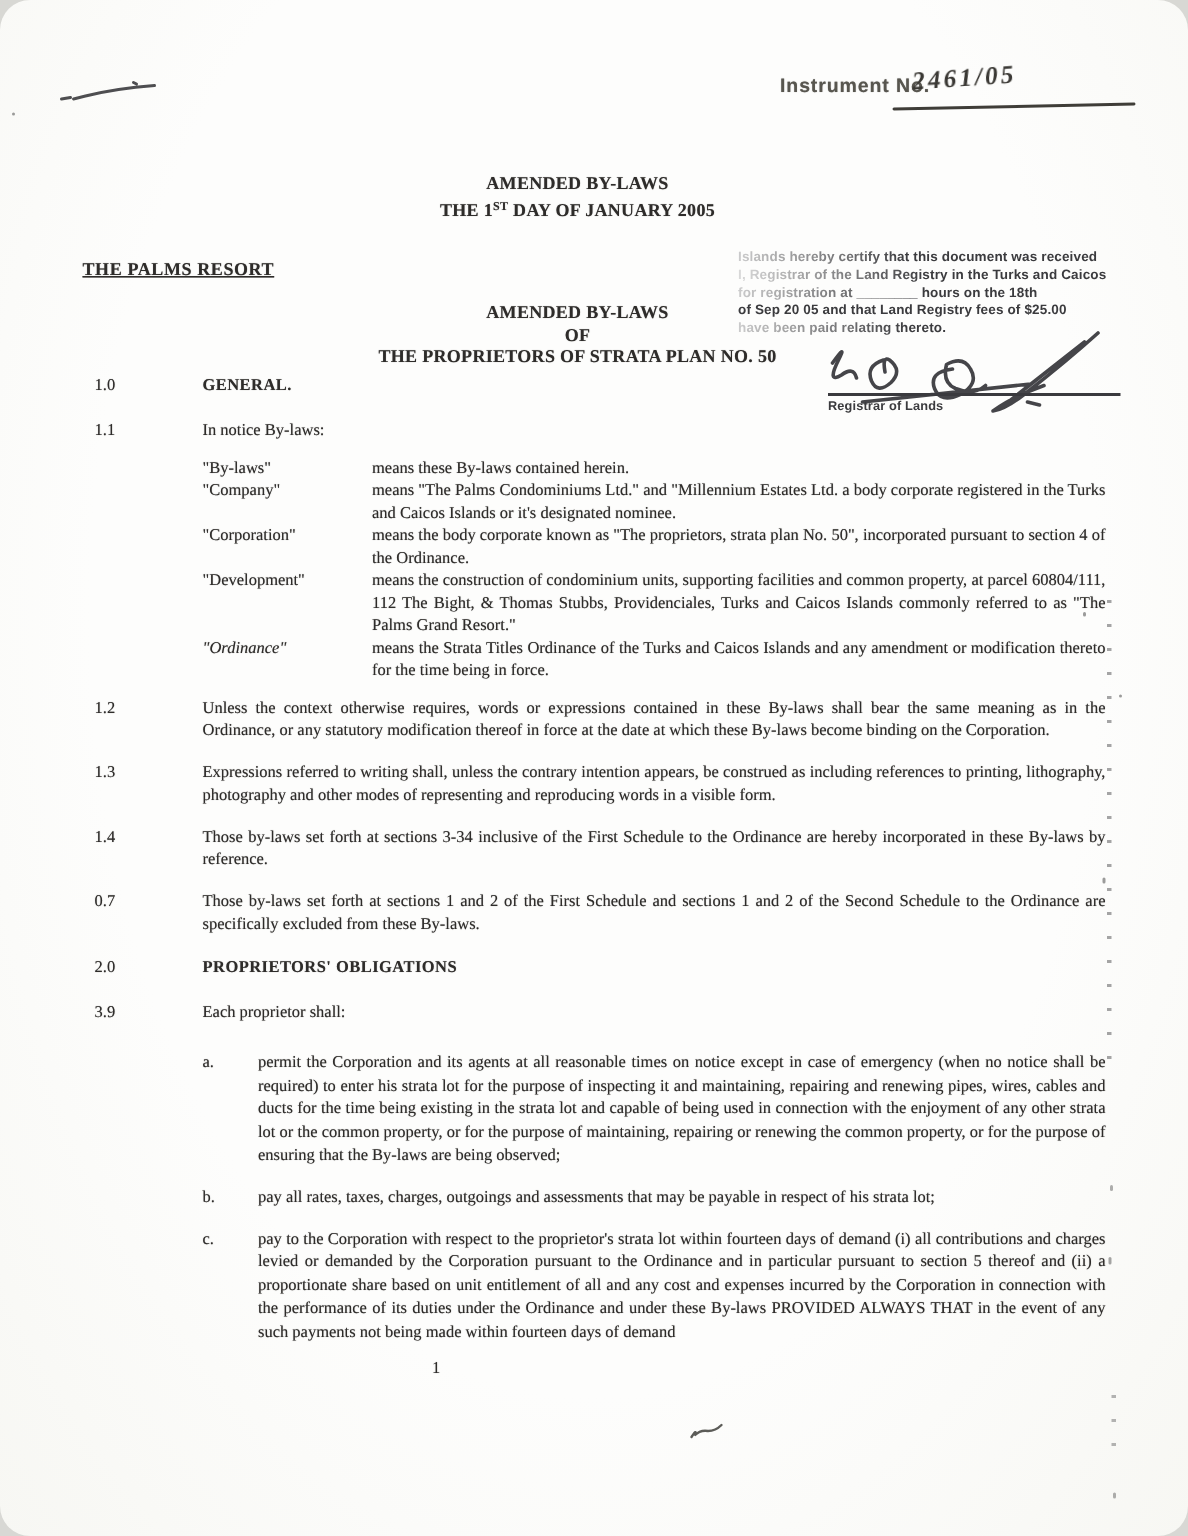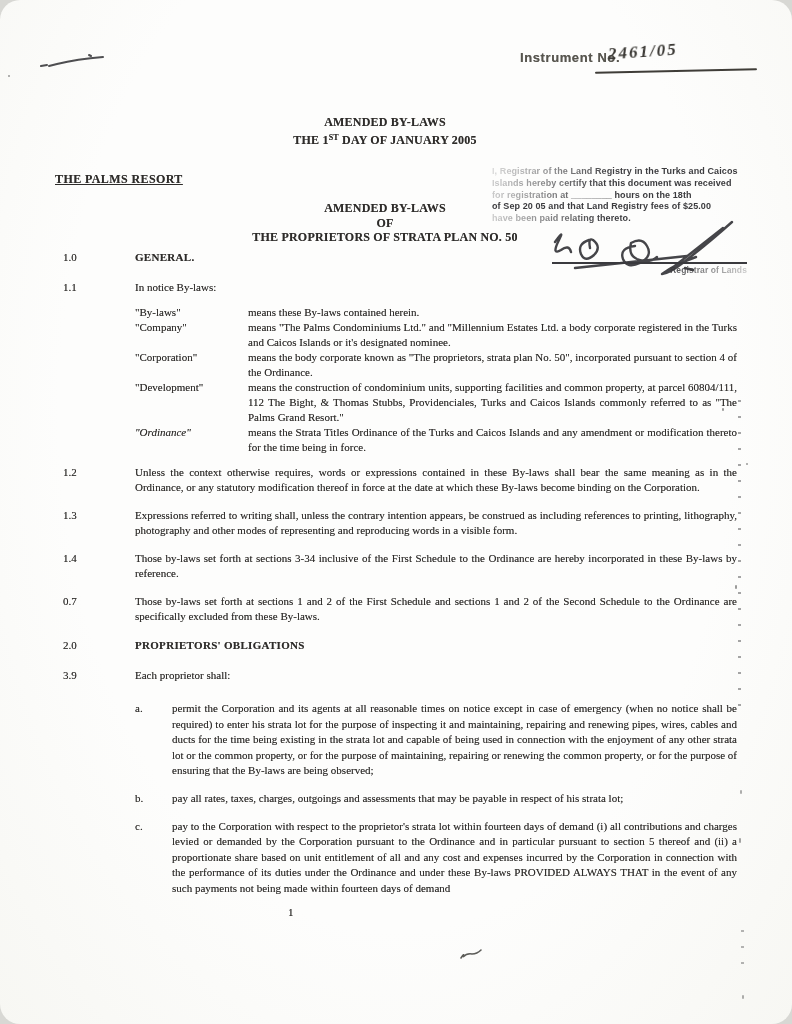--- a/index.html
+++ b/index.html
@@ -44,21 +44,21 @@
   .stamp{position:absolute;left:492px;top:166px;width:300px;
     font-family:"Liberation Sans", sans-serif;font-size:9px;font-weight:bold;
     color:#3b3b3e;line-height:11.8px;letter-spacing:.1px;filter:blur(.35px);}
   .stamp .sline{white-space:nowrap;}
   .fade1{-webkit-mask-image:linear-gradient(to right,rgba(0,0,0,.18),#000 42%);
          mask-image:linear-gradient(to right,rgba(0,0,0,.18),#000 42%);}
   .fade2{-webkit-mask-image:linear-gradient(to right,rgba(0,0,0,.25),#000 38%);
          mask-image:linear-gradient(to right,rgba(0,0,0,.25),#000 38%);}
   .sig-svg{position:absolute;left:35px;top:50px;}
   .sig-line{position:absolute;left:60px;top:96px;width:195px;height:1.6px;background:#3a3a3e;}
-  .sig-caption{position:absolute;left:60px;top:99px;width:195px;text-align:right;
+  .sig-caption{position:absolute;left:60px;top:99px;width:195px;text-align:left;
     font-size:8.5px;-webkit-mask-image:linear-gradient(to right,#000 55%,rgba(0,0,0,.25));
     mask-image:linear-gradient(to right,#000 55%,rgba(0,0,0,.25));}
 
   
   .content{position:absolute;left:63px;top:250px;width:674px;font-size:11px;line-height:15px;}
   .sec{position:relative;margin-bottom:13px;}
   .sec .num{position:absolute;left:0;top:0;}
   .sec .txt{margin-left:72px;text-align:justify;}
   .sec .txt.nojust{text-align:left;}
   .sec .heading{margin-left:72px;font-weight:bold;letter-spacing:.3px;}
@@ -105,22 +105,22 @@
 
   <div class="resort-title inky">THE PALMS RESORT</div>
 
   <div class="subtitle-block inky">
     <div>AMENDED BY-LAWS</div>
     <div>OF</div>
     <div>THE PROPRIETORS OF STRATA PLAN NO. 50</div>
   </div>
 
   <div class="stamp">
+    <div class="sline fade2">Islands hereby certify that this document was received</div>
     <div class="sline fade1">I, Registrar of the Land Registry in the Turks and Caicos</div>
-    <div class="sline fade2">Islands hereby certify that this document was received</div>
     <div class="sline fade2">for registration at ________ hours on the 18th</div>
     <div class="sline">of Sep 20 05 and that Land Registry fees of $25.00</div>
     <div class="sline fade2">have been paid relating thereto.</div>
     <svg class="sig-svg" width="240" height="70" viewBox="0 0 240 70">
       <path d="M28 26 q10 -14 4 -2 q-8 16 2 10 q8 -6 10 2 M62 24 q-12 4 -8 14 q4 9 13 1 q8 -8 -1 -15 q-5 -3 -3 8
                M108 30 q-16 2 -12 13 q4 10 17 4 q13 -7 7 -17 q-5 -9 -16 -3 q-3 12 6 16 q12 5 20 -2
                M48 52 L160 40 M205 6 q-20 18 -48 40 q-14 11 -22 12 q14 -10 34 -17 M196 12 L140 56 M158 52 l8 2" stroke="#2b2b30" fill="none" stroke-width="2.4" stroke-linecap="round" stroke-linejoin="round" opacity=".88"></path>
     </svg>
     <div class="sig-line"></div>
     <div class="sig-caption">Registrar of Lands</div>

